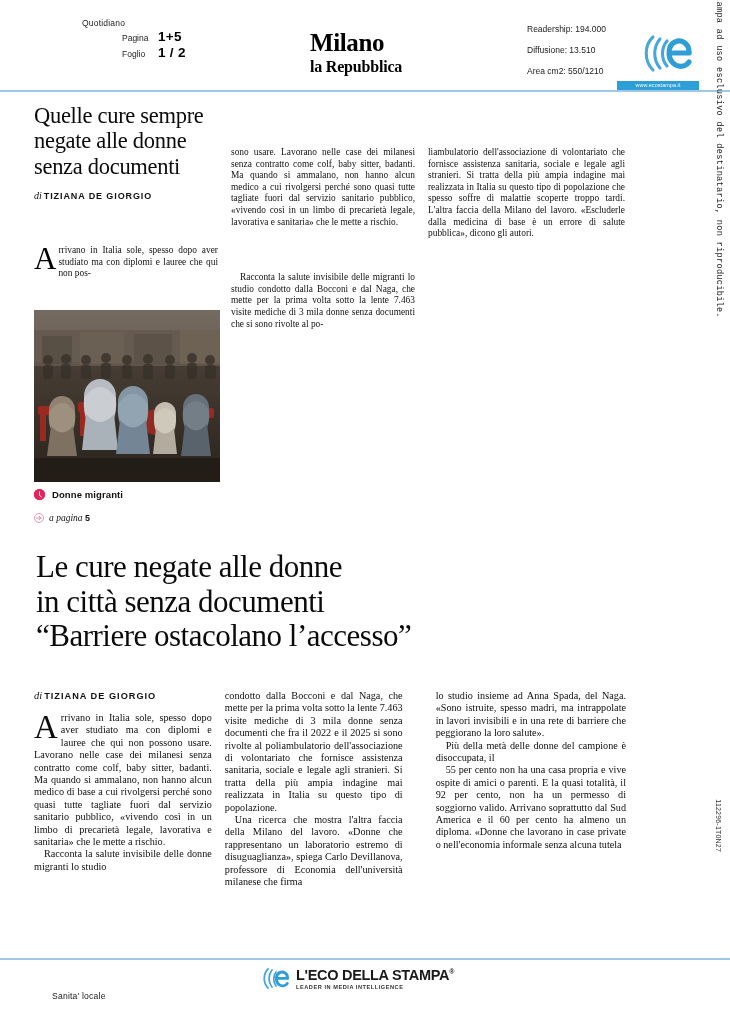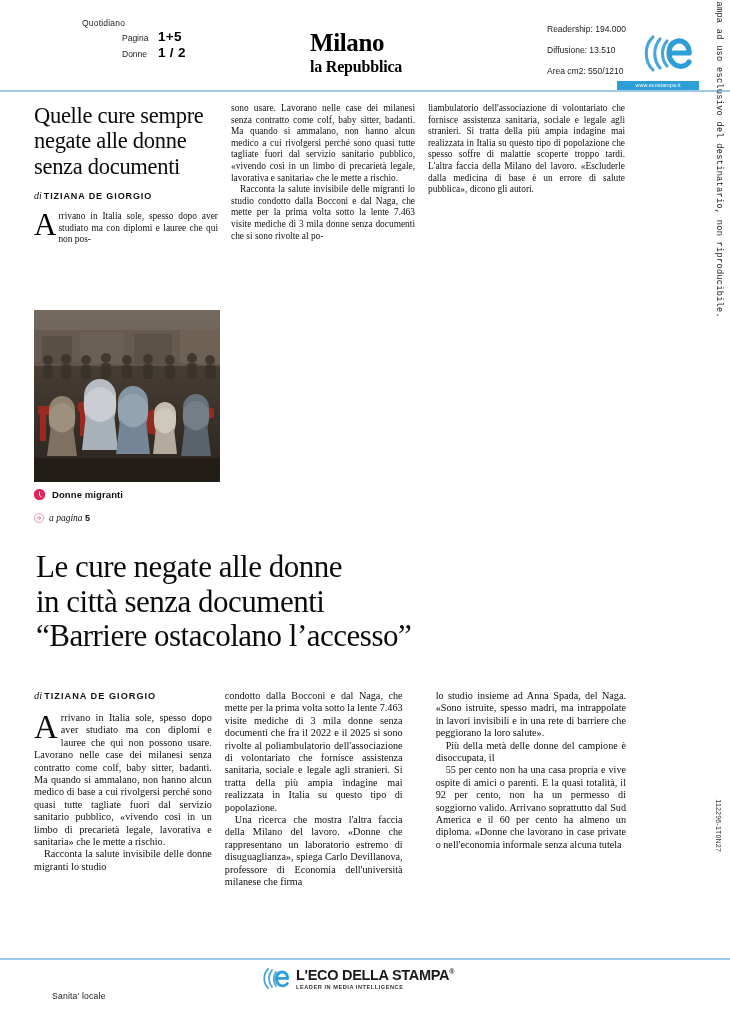--- a/index.html
+++ b/index.html
@@ -81,21 +81,20 @@
     margin-top: 3px;
     letter-spacing: -0.2px;
   }
 
   .hdr-stats {
     position: absolute;
     left: 527px; top: 24px;
     font-family: "Liberation Sans", sans-serif;
     font-size: 8.5px;
     color: #1a1a1a;
-    margin-left: 20px;
   }
   .hdr-stats div { margin-bottom: 11px; }
   .hdr-stats div:last-child { margin-bottom: 0; margin-top: 3px; }
 
   .eco-logo-top {
     position: absolute;
     left: 642px; top: 30px;
     width: 52px; height: 48px;
   }
   .eco-url {
@@ -179,20 +178,21 @@
     margin-right: 2px;
   }
 
   p.body {
     font-family: "Liberation Serif", serif;
     font-size: 9.4px;
     line-height: 11.6px;
     text-align: justify;
     color: #111;
     hyphens: none;
+    margin-top: 44px;
   }
   p.body + p.body { text-indent: 9px; }
 
   .dropcap::first-letter {
     float: left;
     font-size: 31px;
     line-height: 26px;
     padding-right: 2px;
     padding-top: 1px;
     font-family: "Liberation Serif", serif;
@@ -356,21 +356,21 @@
 
   <div class="header">
 
     <div class="hdr-meta">
       <div class="hdr-kicker">Quotidiano</div>
       <div class="hdr-row">
         <span class="lbl">Pagina</span>
         <span class="val">1+5</span>
       </div>
       <div class="hdr-row">
-        <span class="lbl">Donne</span>
+        <span class="lbl">Foglio</span>
         <span class="val">1 / 2</span>
       </div>
     </div>
 
     <div class="masthead">
       <div class="masthead-title">Milano</div>
       <div class="masthead-sub">la Repubblica</div>
     </div>
 
     <div class="hdr-stats">

